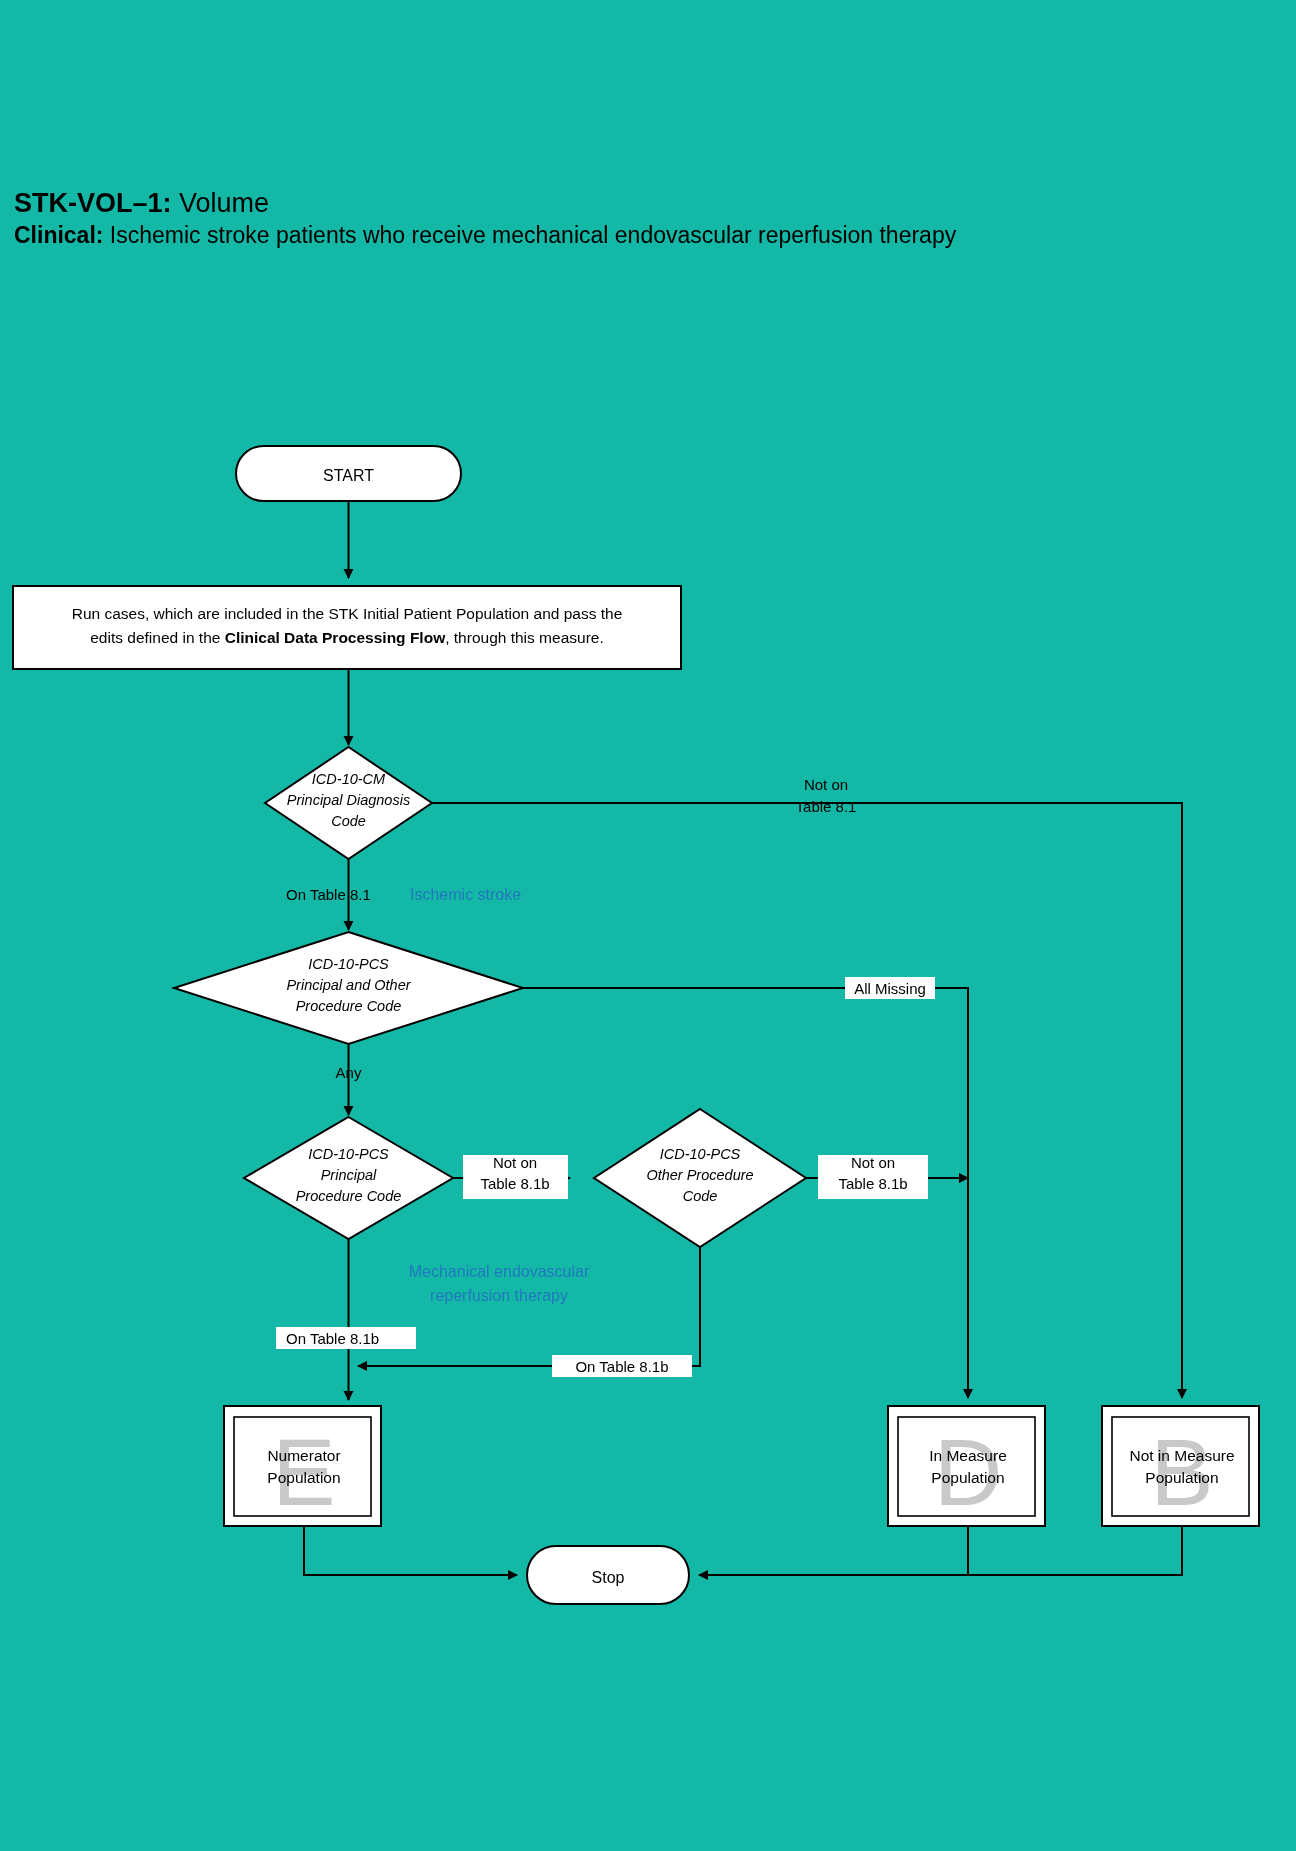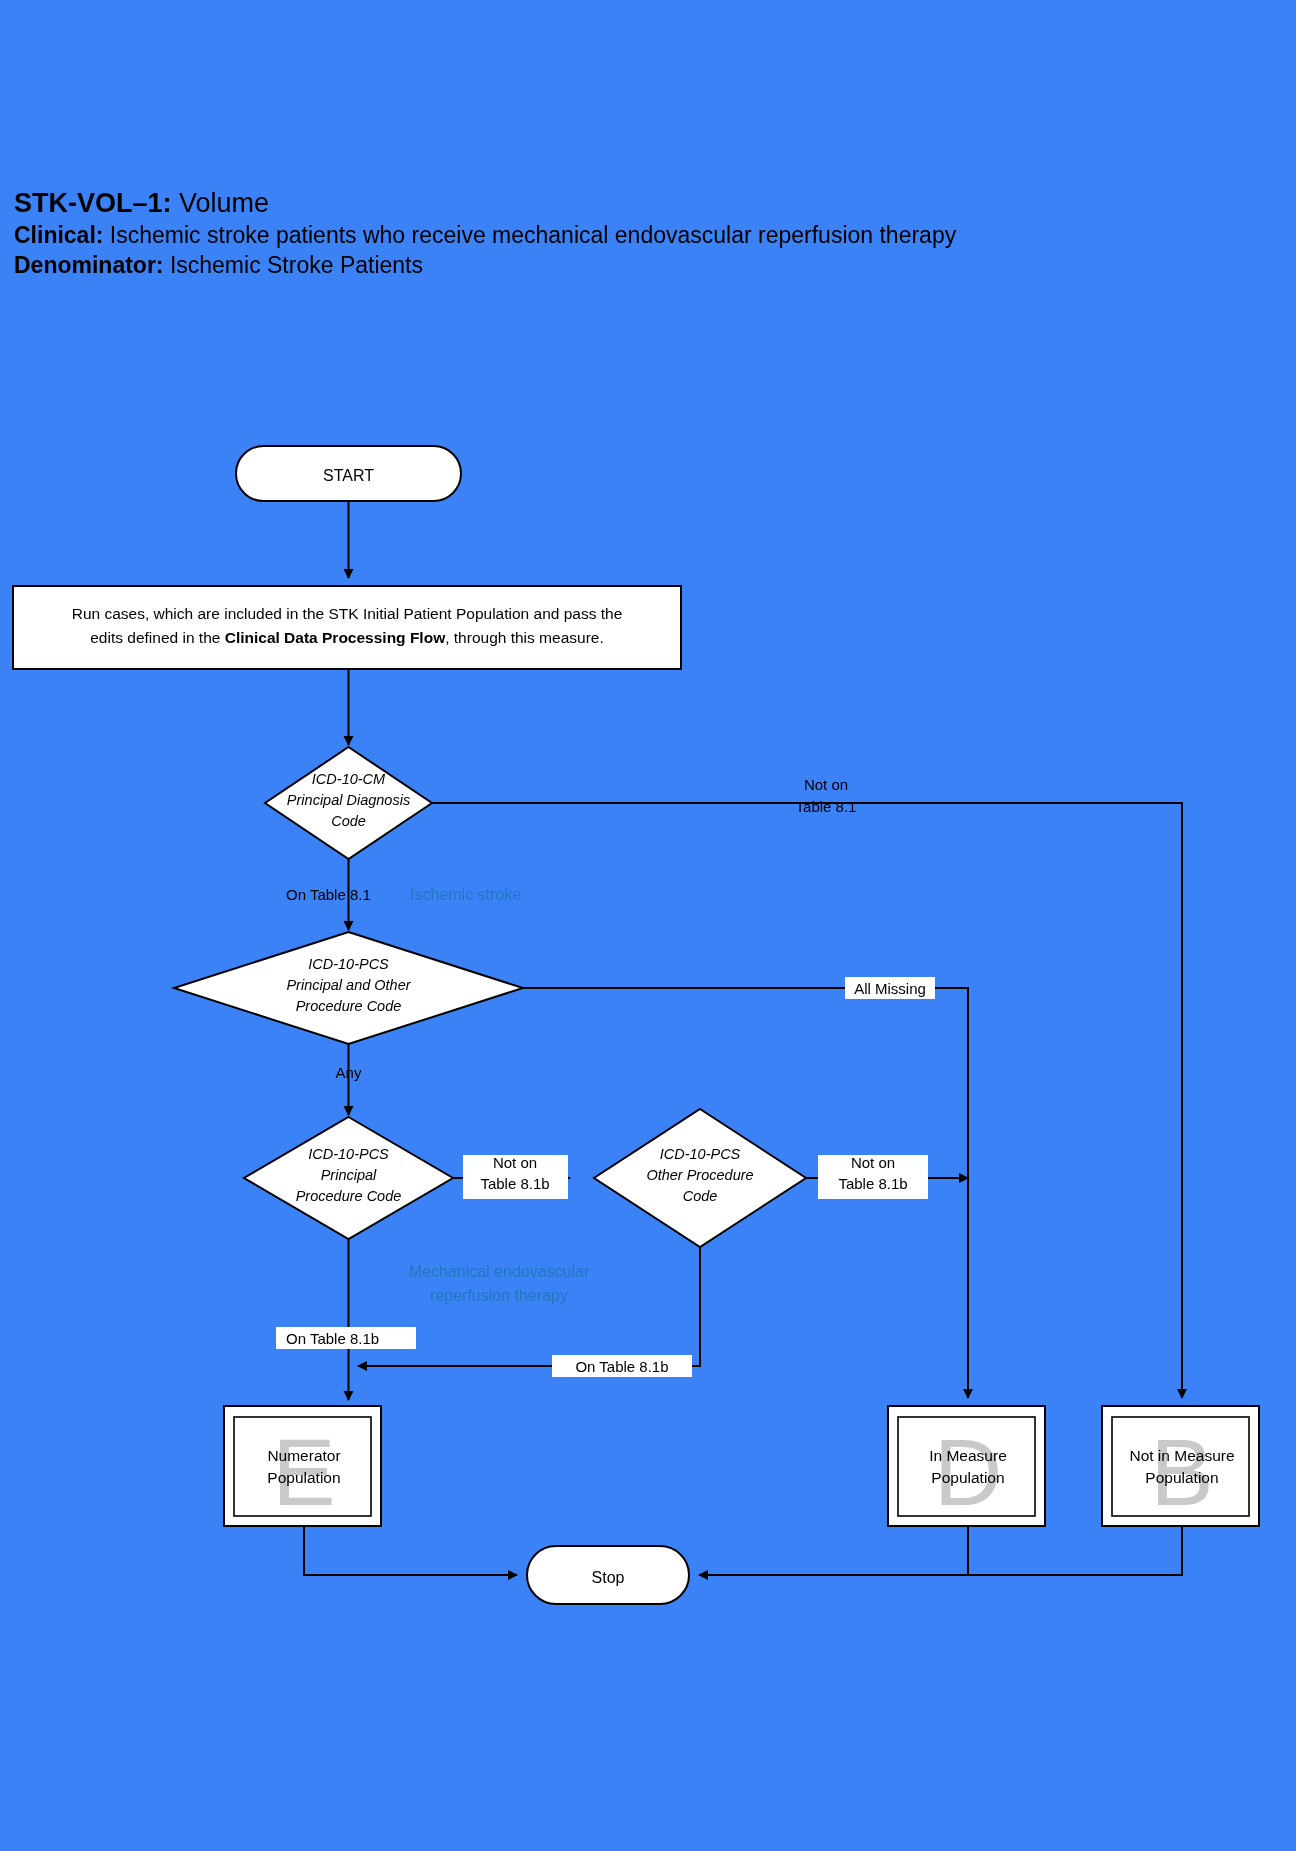--- a/index.html
+++ b/index.html
@@ -9,21 +9,21 @@
   }
   body {
     font-family: "Liberation Sans", sans-serif;
     color: #000000;
   }
   #page {
     position: relative;
     width: 1296px;
     height: 1851px;
     overflow: hidden;
-    background: #3b82f6;
+    background: #14b8a6;
   }
 
   
   #header {
     position: absolute;
     left: 14px;
     top: 186px;
     width: 1150px;
   }
   .hdr-title {
@@ -111,24 +111,20 @@
 
   <div id="header">
     <div class="hdr-title">
       <span class="lbl">STK-VOL–1:</span>
       <span class="val">Volume</span>
     </div>
     <div class="hdr-line">
       <span class="lbl">Clinical:</span>
       <span class="val">Ischemic stroke patients who receive mechanical endovascular reperfusion therapy</span>
     </div>
-    <div class="hdr-line">
-      <span class="lbl">Denominator:</span>
-      <span class="val">Ischemic Stroke Patients</span>
-    </div>
   </div>
 
   <svg id="flow" viewBox="0 0 1296 1851">
 
     <defs>
       <marker id="ah" markerWidth="12" markerHeight="12" refX="9" refY="5" orient="auto" markerUnits="userSpaceOnUse">
         <path d="M0,0 L10,5 L0,10 z" class="arrowhead"></path>
       </marker>
     </defs>
 

